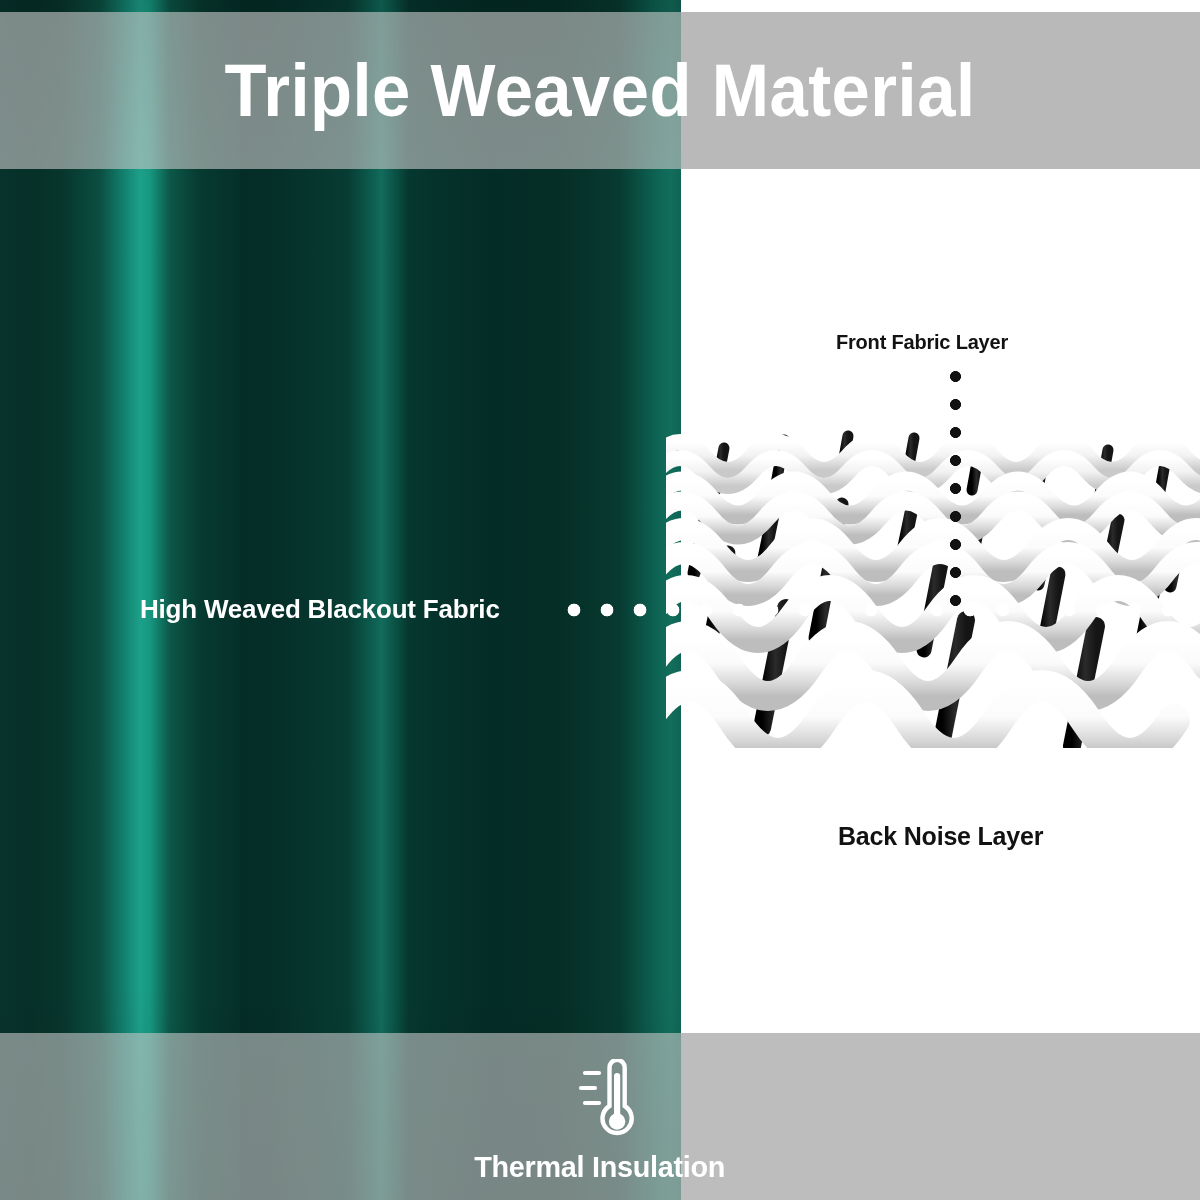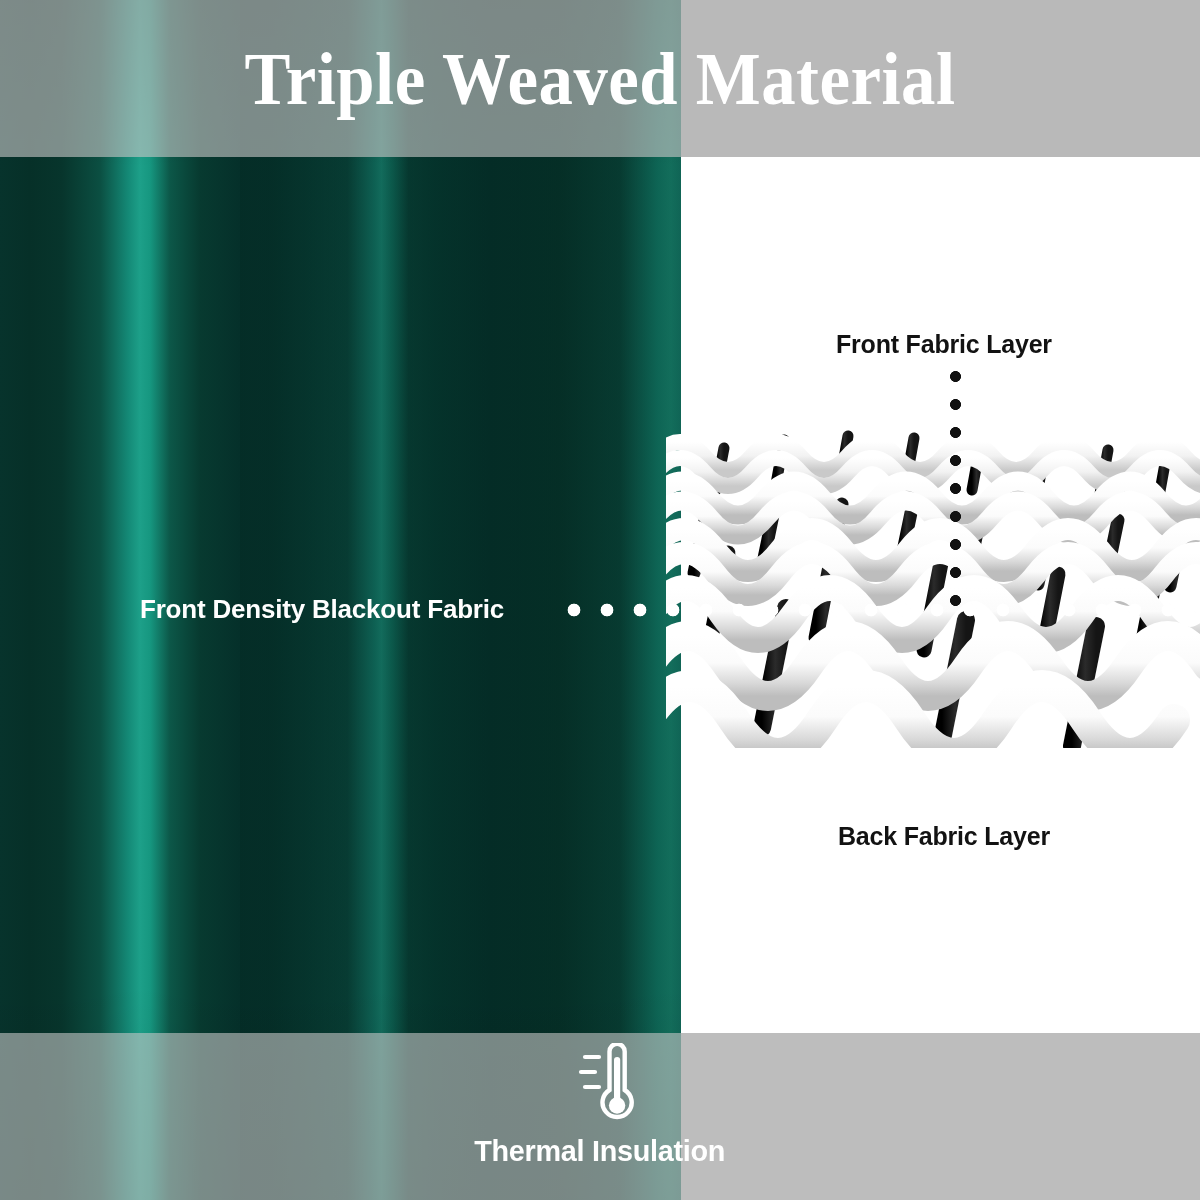--- a/index.html
+++ b/index.html
@@ -72,26 +72,25 @@
       rgba(0,0,0,0.00) 14%,
       rgba(0,0,0,0.00) 82%,
       rgba(0,0,0,0.10) 100%);
     pointer-events: none;
   }
 
   
   .title-bar {
     position: absolute;
     left: 0;
-    top: 0;
+    top: 12px;
     width: 1200px;
     height: 157px;
     display: flex;
     align-items: center;
-    font-family: Liberation Serif, serif;
   }
   .title-bar-left {
     position: absolute;
     left: 0; top: 0;
     width: 681px; height: 157px;
     background: rgba(198,198,198,0.62);
   }
   .title-bar-right {
     position: absolute;
     left: 681px; top: 0;
@@ -129,21 +128,21 @@
 
   
   .label {
     position: absolute;
     white-space: nowrap;
     line-height: 1;
   }
   .label-front {
     left: 836px;
     top: 332px;
-    font-size: 25px;
+    font-size: 20px;
     font-weight: bold;
     color: #121212;
     letter-spacing: -0.2px;
   }
   .label-back {
     left: 838px;
     top: 824px;
     font-size: 25px;
     font-weight: bold;
     color: #121212;
@@ -205,21 +204,21 @@
     left: 0; top: 0;
     width: 1200px; height: 167px;
     display: flex;
   }
   .feature {
     flex: 1;
     display: flex;
     flex-direction: column;
     align-items: center;
     justify-content: flex-start;
-    padding-top: 9px;
+    padding-top: 25px;
     box-sizing: border-box;
   }
   .feature-icon {
     height: 86px;
     display: flex;
     align-items: center;
     justify-content: center;
   }
   .feature-label {
     margin-top: 6px;
@@ -322,22 +321,22 @@
           <path d="M-20,322 Q 24,254 68,322 T 156,322 T 244,322 T 332,322 T 420,322 T 508,322"></path>
         </g>
       </g>
     </svg>
   </div>
 
   <div class="dots-vertical"></div>
   <div class="dots-horizontal"></div>
 
   <div class="label label-front">Front Fabric Layer</div>
-  <div class="label label-back">Back Fabric Layer</div>
-  <div class="label label-density">Front Density Blackout Fabric</div>
+  <div class="label label-back">Back Noise Layer</div>
+  <div class="label label-density">High Weaved Blackout Fabric</div>
 
   <div class="title-bar">
     <div class="title-bar-left"></div>
     <div class="title-bar-right"></div>
     <div class="title-text">Triple Weaved Material</div>
   </div>
 
   <div class="feature-bar">
     <div class="feature-bar-left"></div>
     <div class="feature-bar-right"></div>

